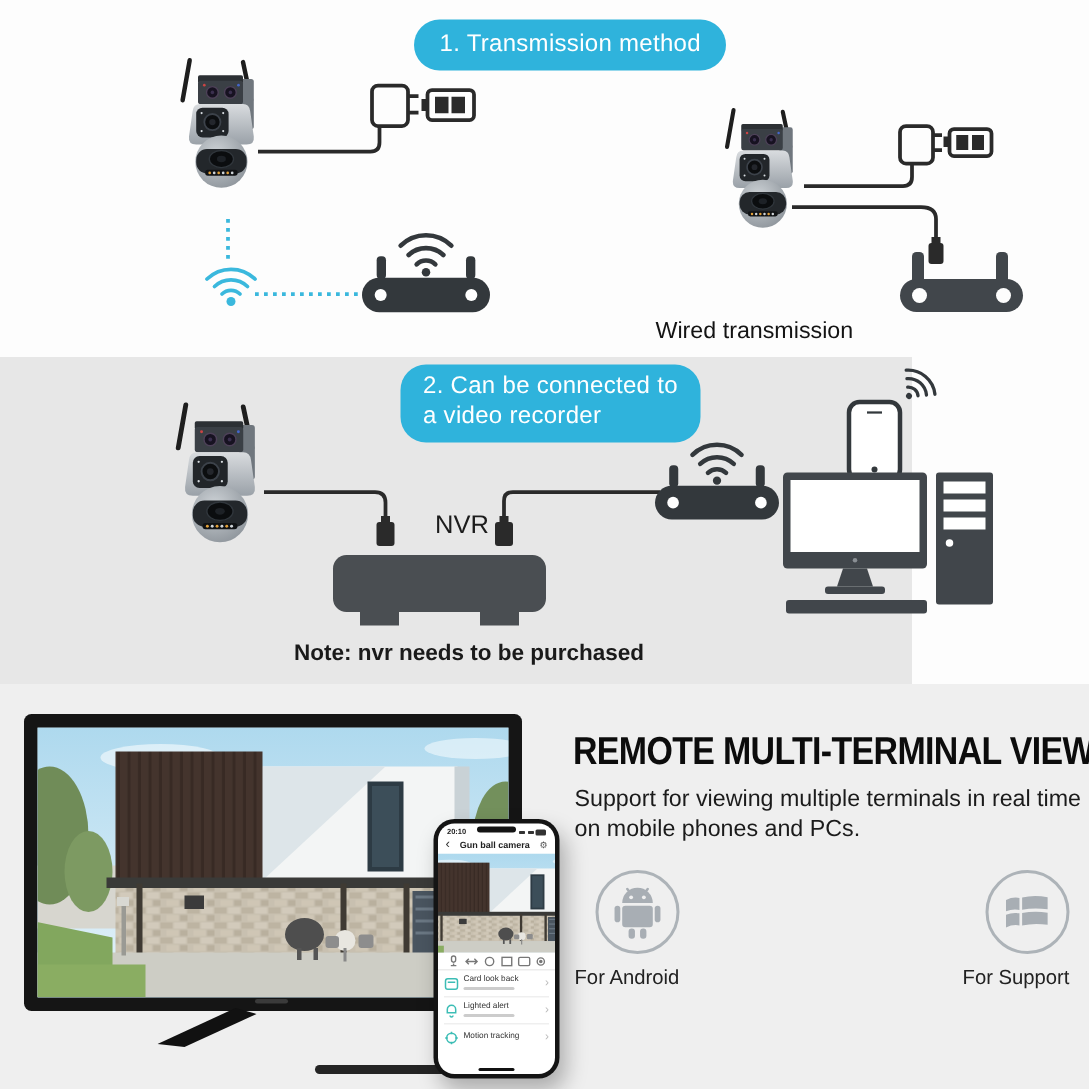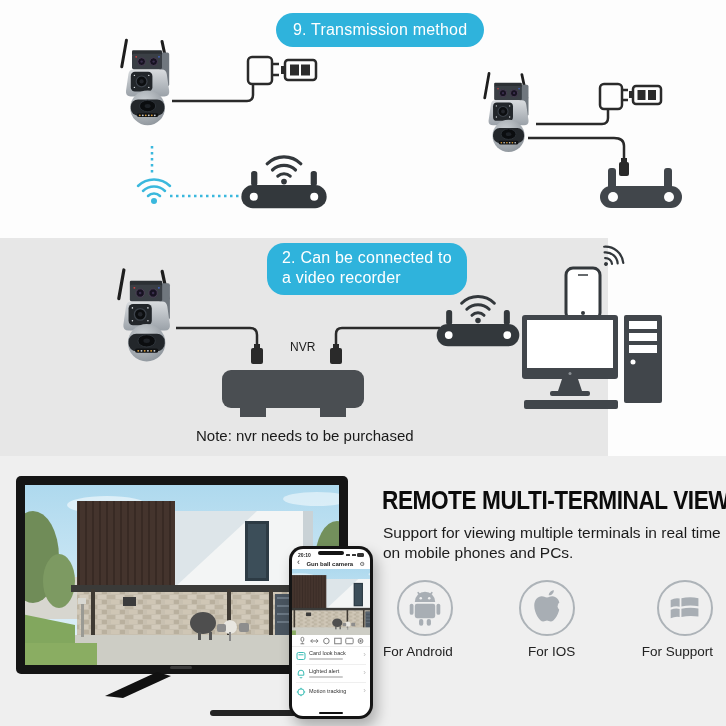--- a/index.html
+++ b/index.html
@@ -17,22 +17,22 @@
   .banner{
     background:#2fb3dc;color:#ffffff;border-radius:20px;
     font-size:16px;line-height:1.25;letter-spacing:.2px;
   }
   #banner1{left:276px;top:13px;padding:7px 17px;white-space:nowrap;}
   #banner2{left:267px;top:5px;padding:5px 15px 7px;border-radius:17px;}
   
   .lbl{color:#141414;font-size:15.5px;white-space:nowrap;}
   #lbl-wireless{left:92px;top:211px;}
   #lbl-wired{left:437px;top:212px;}
-  #lbl-nvr{left:290px;top:102px;font-size:12px;color:#1c1c1c;}
-  #lbl-note{left:196px;top:189px;font-size:15px;color:#1a1a1a;}
+  #lbl-nvr{left:290px;top:102px;font-size:17px;color:#1c1c1c;}
+  #lbl-note{left:196px;top:189px;font-size:15px;color:#1a1a1a;font-weight:bold;}
   
   #rv-title{
     left:382px;top:29px;font-size:26px;font-weight:bold;color:#0c0c0c;
     letter-spacing:-.5px;white-space:nowrap;
     transform:scaleX(.87);transform-origin:left top;
   }
   #rv-sub{left:383px;top:67px;width:345px;font-size:15.5px;line-height:1.28;color:#1b1b1b;}
   
   #platforms{left:383px;top:124px;width:330px;display:flex;justify-content:space-between;}
   .platform{display:flex;flex-direction:column;align-items:flex-end;}
@@ -256,22 +256,23 @@
         <use href="#cam" xlink:href="#cam"></use>
       </svg>
     <svg class="abs" style="left:472px;top:54px" width="72" height="116" viewBox="0 0 130 150">
         <use href="#cam" xlink:href="#cam"></use>
       </svg>
     <svg class="abs" style="left:238px;top:146px" width="92" height="64" viewBox="0 0 100 72">
         <use href="#router" xlink:href="#router"></use>
       </svg>
 
     <div id="banner1" class="abs banner">
-      <span>9. Transmission method</span>
+      <span>1. Transmission method</span>
     </div>
+    <div id="lbl-wired" class="abs lbl">Wired transmission</div>
   </div>
 
   <div id="sec2" class="abs">
 
     <svg class="abs" style="left:0;top:0" width="726" height="218">
 
       <path d="M176,90 H250 Q257,90 257,97 V110" stroke="#2a2a2a" stroke-width="2.5" fill="none"></path>
       <g>
         <rect x="254" y="106" width="6" height="5" fill="#2a2a2a"></rect>
         <rect x="251" y="110" width="12" height="16" rx="2" fill="#2a2a2a"></rect>
@@ -361,30 +362,20 @@
             <circle cx="15" cy="10.5" r="1.5" fill="#efefef"></circle>
             <circle cx="25" cy="10.5" r="1.5" fill="#efefef"></circle>
             <rect x="8" y="17" width="24" height="17" rx="2.5"></rect>
             <rect x="2" y="17" width="4.5" height="13" rx="2.2"></rect>
             <rect x="33.5" y="17" width="4.5" height="13" rx="2.2"></rect>
             <rect x="13" y="35" width="5" height="8" rx="2.4"></rect>
             <rect x="22" y="35" width="5" height="8" rx="2.4"></rect>
           </svg>
         </div>
         <div class="pf-label">For Android</div>
-      </div>
-      <div class="platform">
-        <div class="pf-circle">
-          <svg width="34" height="38" viewBox="0 0 40 44">
-            <path d="M22,7 C22,3.5 25.5,1 28,1 C28.3,4.5 25,7.5 22,7 Z" fill="#a8aeb4"></path>
-            <path d="M20,9.5 C17.5,9.5 16.5,8.2 13.8,8.2 C9.2,8.2 5,12.5 5,19 C5,28 11.5,38 15.5,38 C17.6,38 18.4,36.8 20,36.8 C21.6,36.8 22.4,38 24.5,38 C28.5,38 35,28 35,19 C35,12.5 30.8,8.2 26.2,8.2 C23.5,8.2 22.5,9.5 20,9.5 Z" fill="#a8aeb4"></path>
-            <circle cx="37.5" cy="20" r="5" fill="#efefef"></circle>
-          </svg>
-        </div>
-        <div class="pf-label">For IOS</div>
       </div>
       <div class="platform">
         <div class="pf-circle">
           <svg width="34" height="34" viewBox="0 0 38 38" fill="#a8aeb4">
             <path d="M3,10 Q8,7.5 13,8.5 L13,17.5 Q8,16.5 3,18.5 Z"></path>
             <path d="M15,8.2 Q24,6 34,8 L34,17 Q24,15.5 15,17.3 Z"></path>
             <path d="M3,21 Q8,19 13,20 L13,29 Q8,28 3,30.5 Z"></path>
             <path d="M15,19.8 Q24,18 34,19.5 L34,28.5 Q24,27 15,29 Z"></path>
           </svg>
         </div>

